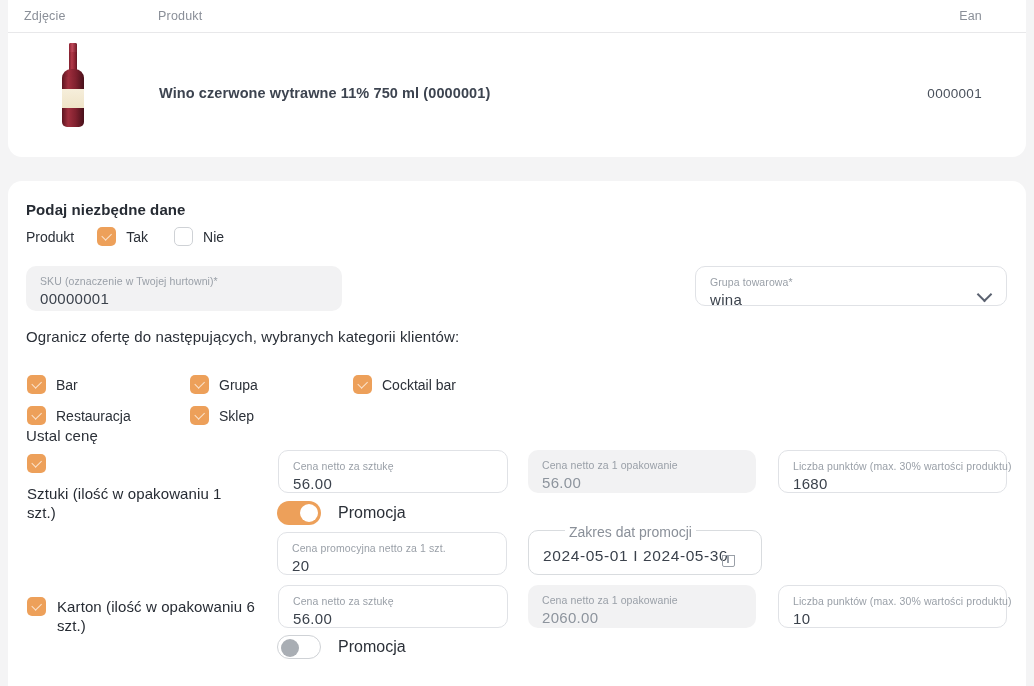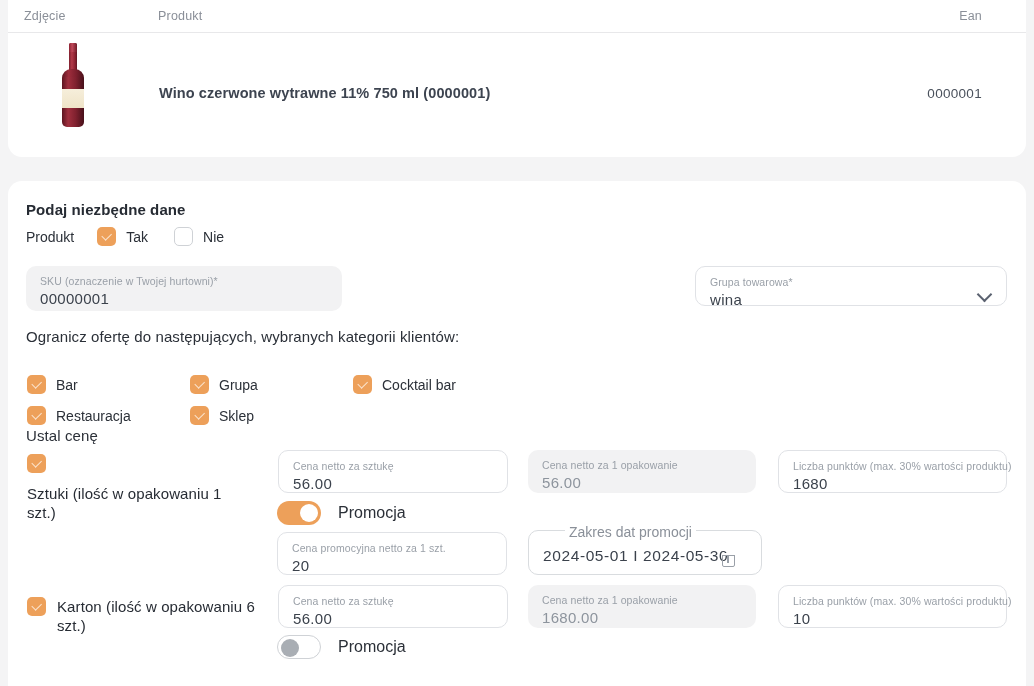--- a/index.html
+++ b/index.html
@@ -320,21 +320,21 @@
     <span class="pname">Karton (ilość w opakowaniu 6 szt.)</span>
   </div>
 
   <div class="field outlined" style="left:278px; top:585px; width:230px; height:43px;">
     <div class="flabel">Cena netto za sztukę</div>
     <div class="fvalue">56.00</div>
   </div>
 
   <div class="field filled muted" style="left:528px; top:585px; width:228px; height:43px;">
     <div class="flabel">Cena netto za 1 opakowanie</div>
-    <div class="fvalue">1680.00</div>
+    <div class="fvalue">2060.00</div>
   </div>
 
   <div class="field outlined" style="left:778px; top:585px; width:229px; height:43px;">
     <div class="flabel">Liczba punktów (max. 30% wartości produktu)</div>
     <div class="fvalue">10</div>
   </div>
 
   <div class="toggle-wrap" style="left:277px; top:635px;">
     <span class="toggle off">
         <span class="knob"></span>

